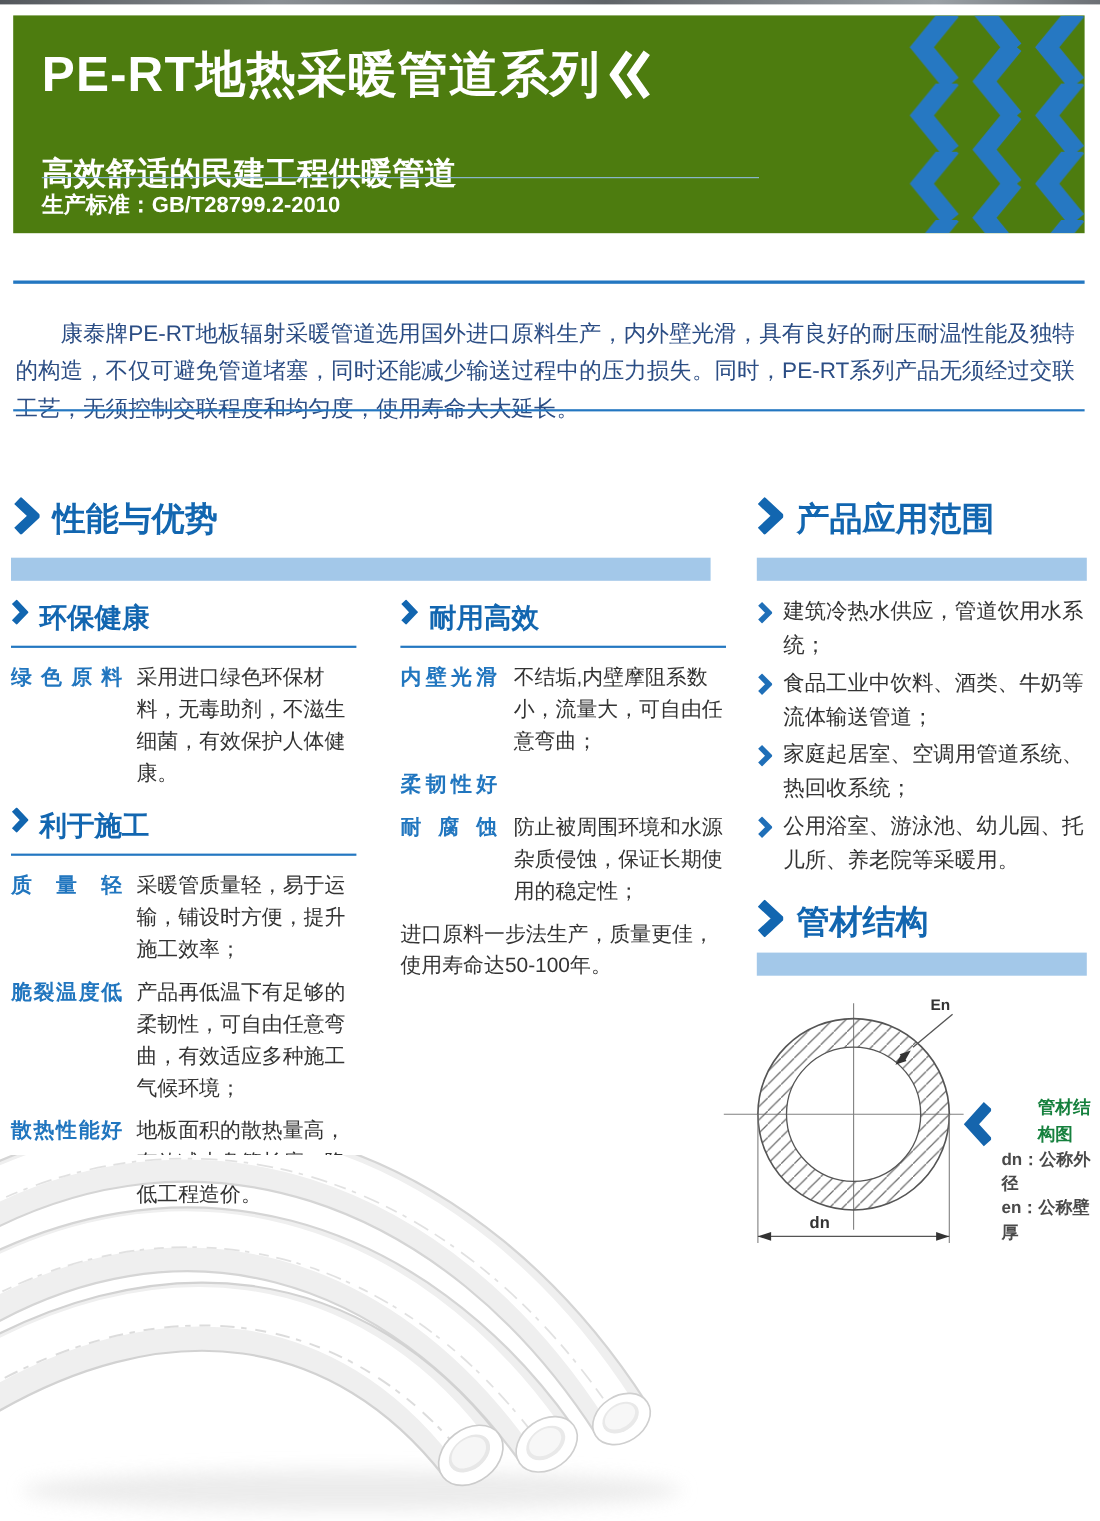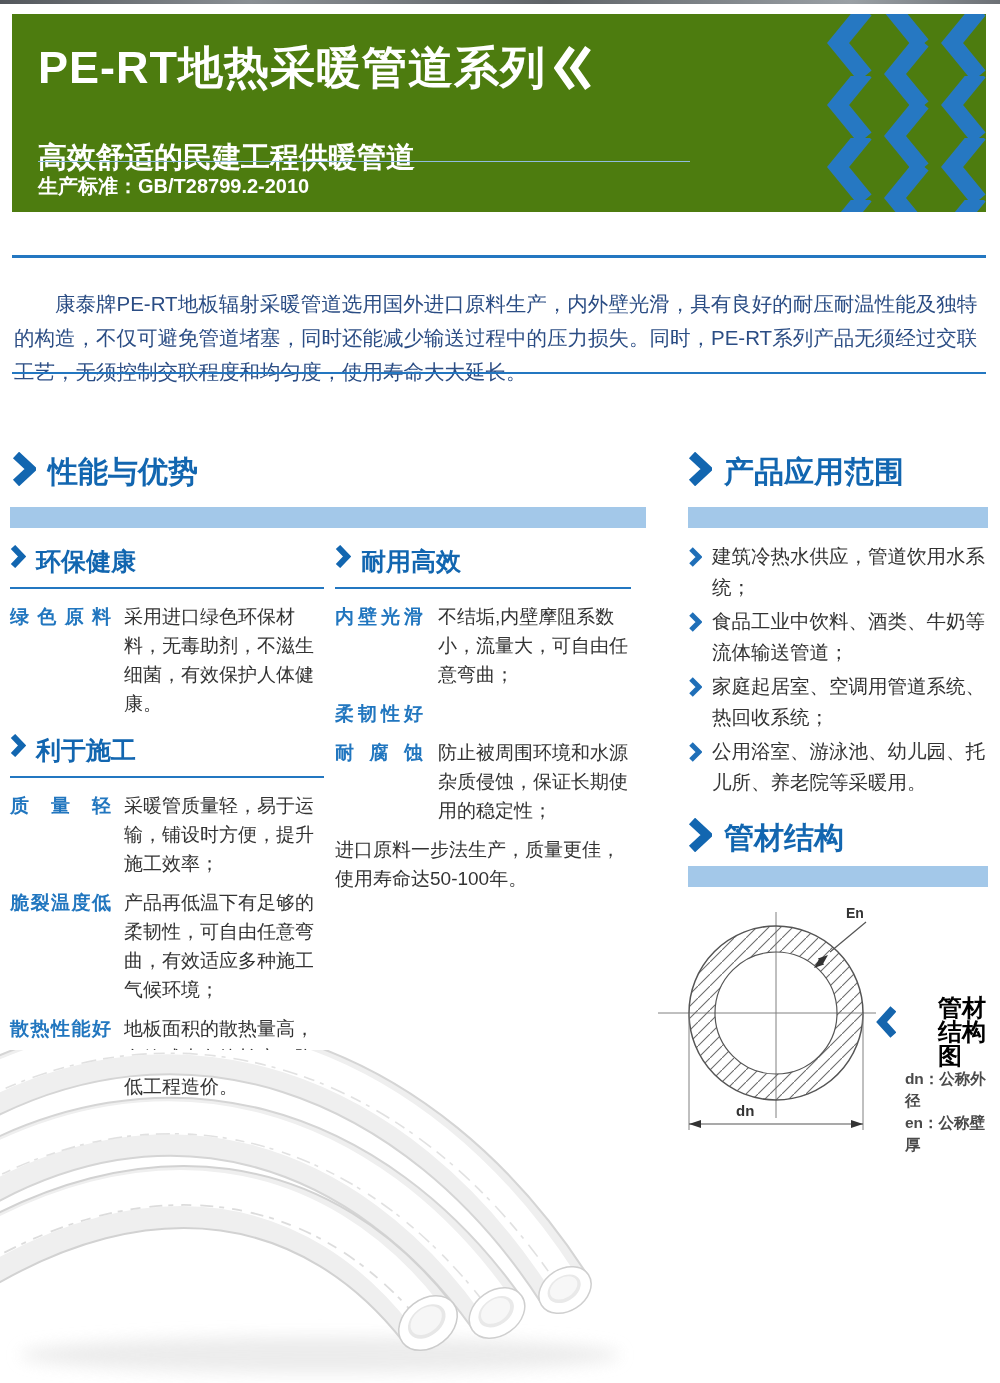--- a/index.html
+++ b/index.html
@@ -26,37 +26,37 @@
 
   
   .sec-head{position:absolute;display:flex;gap:12px;
             font-size:30px;font-weight:bold;color:#1266b0;white-space:nowrap;}
   .sec-bar{position:absolute;height:21px;background:#a3c8e9;}
 
   .sub-head{display:flex;align-items:flex-start;gap:10px;font-size:25px;font-weight:bold;color:#1266b0;white-space:nowrap;}
   .sub-rule{height:2px;background:#2377c1;margin:9px 0 13px;}
 
   .colA{position:absolute;left:10px;top:545px;width:320px;}
-  .colB{position:absolute;left:335px;top:545px;width:302px;}
+  .colB{position:absolute;left:364px;top:545px;width:302px;}
   .group-gap{margin-top:16px;}
 
   .item{display:flex;margin-bottom:10px;font-size:19px;line-height:29px;}
   .term{flex:0 0 101px;color:#2176bf;font-weight:bold;text-align:justify;text-align-last:justify;margin-right:13px;}
   .colB .term{flex:0 0 88px;margin-right:15px;}
   .desc{flex:1;color:#333333;font-weight:400;}
 
   
   .app-list{position:absolute;left:688px;top:541px;width:302px;}
   .app-item{display:flex;gap:10px;font-size:19.5px;line-height:31px;color:#333333;
             font-weight:500;margin-bottom:3px;}
   .app-item .bullet{flex:none;margin-top:6px;}
 
   
   .callout{position:absolute;left:876px;top:996px;display:flex;gap:9px;align-items:flex-start;}
-  .callout-title{font-size:24px;font-weight:bold;color:#000000;line-height:24px;margin-left:33px;}
+  .callout-title{font-size:16px;font-weight:bold;color:#15803d;line-height:24px;margin-left:33px;}
   .callout-line{font-size:15.5px;font-weight:bold;color:#4a4a4a;line-height:22px;}
 
   .diagram{position:absolute;left:650px;top:890px;width:350px;height:250px;}
   .pipes{position:absolute;left:0px;top:1050px;width:700px;height:333px;}
 </style>
 </head>
 <body>
 
 <div class="page">
 

